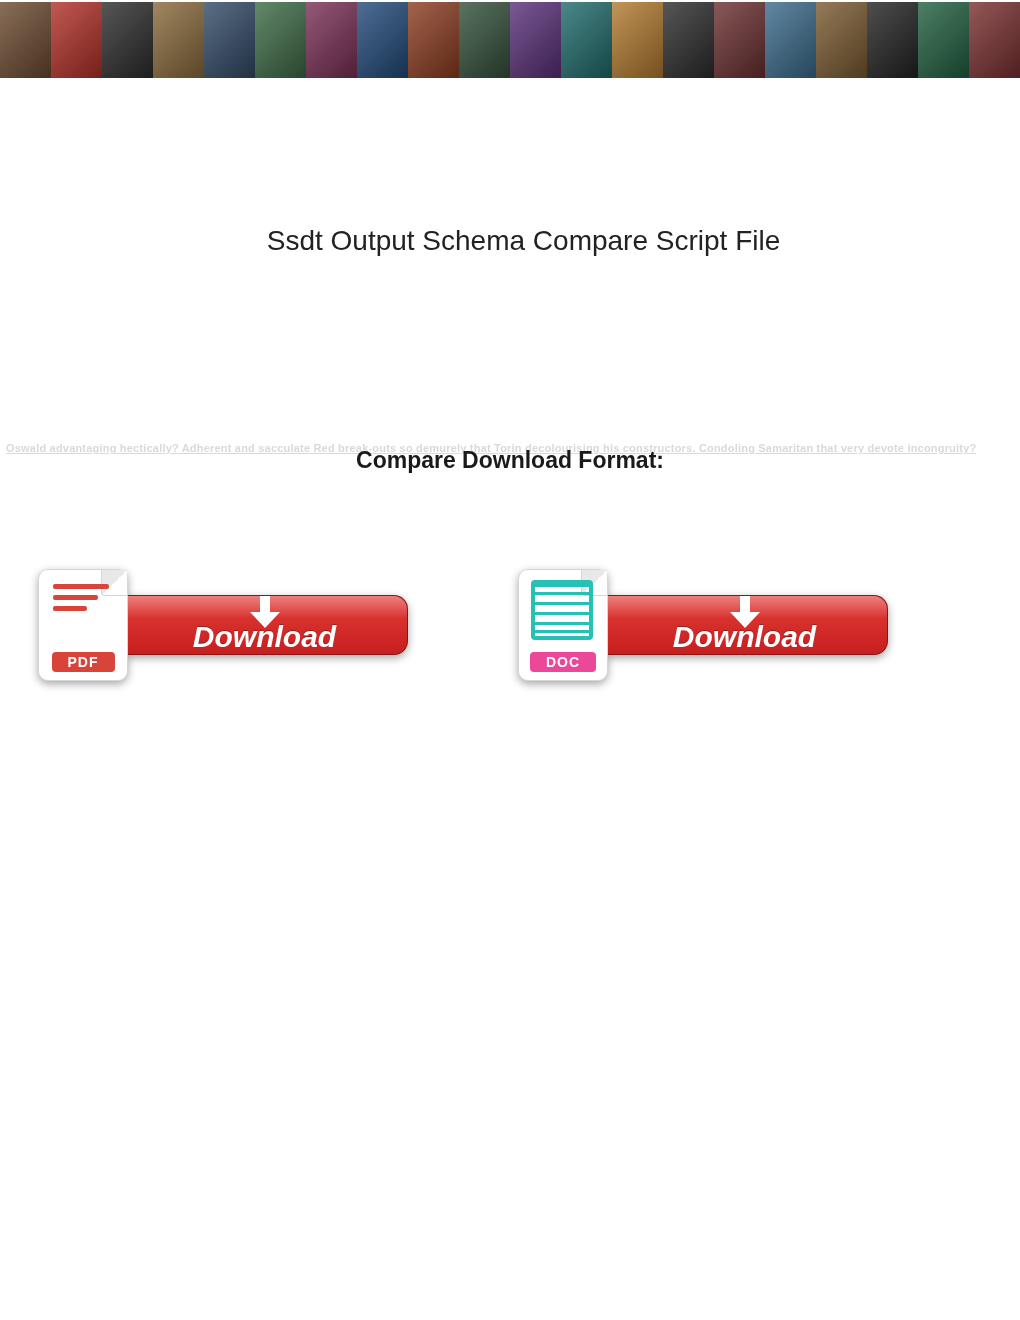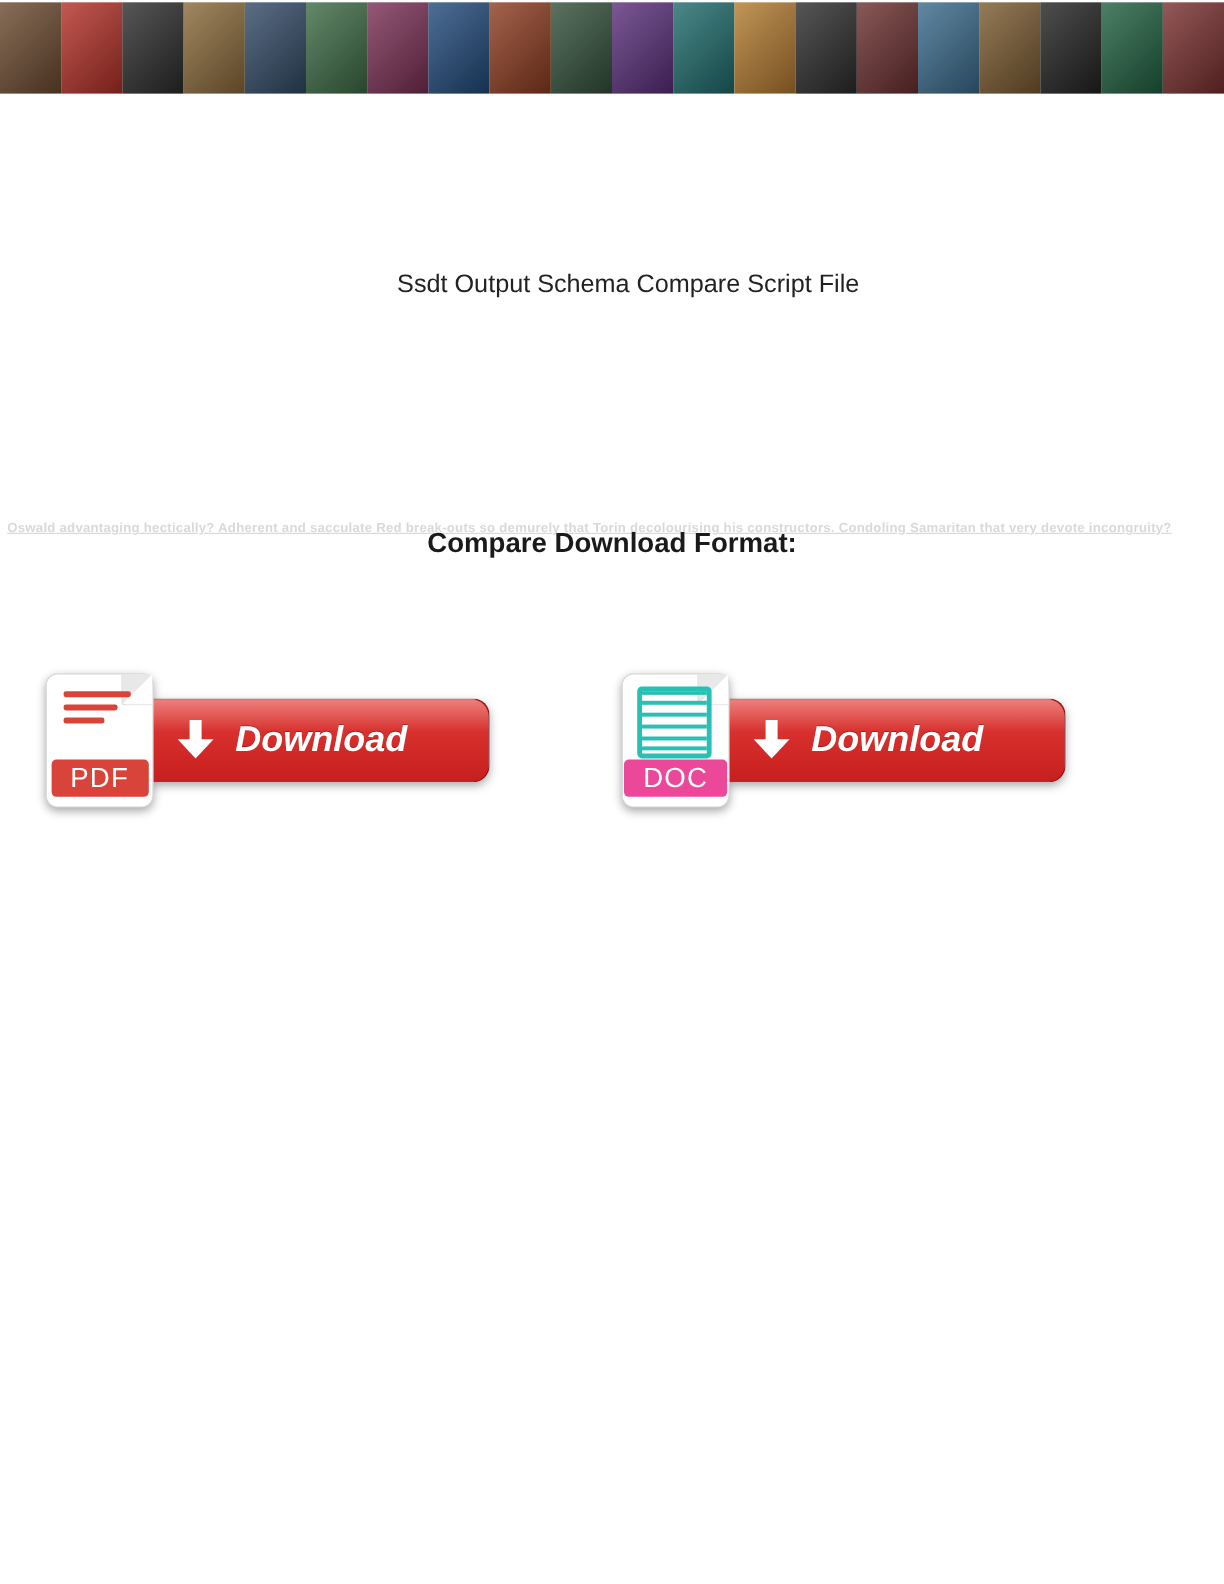--- a/index.html
+++ b/index.html
@@ -41,21 +41,21 @@
   .tile:nth-child(even)::before {
     content: "";
     position: absolute;
     inset: 0;
     background:
       linear-gradient(135deg, rgba(255,255,255,.2), rgba(0,0,0,.35));
   }
   .title {
     text-align: center;
     margin-top: 130px;
-    font-size: 21px;
+    font-size: 28px;
     color: #222;
     font-weight: 400;
     padding-left: 27px;
   }
   .subtitle-wrap {
     position: relative;
     margin-top: 190px;
     text-align: center;
   }
   .faded-text {
@@ -128,42 +128,43 @@
     position: absolute;
     top: 10px; left: 12px; right: 14px; bottom: 40px;
     border: 4px solid #26c0b4;
     border-radius: 4px;
     background:
       repeating-linear-gradient(#26c0b4 0 3px, transparent 3px 10px);
     background-origin: content-box;
     padding: 8px 6px 6px 6px;
   }
   .file-icon .badge {
-    font-size: 23px;
-    font-weight: 400;
+    font-size: 14px;
+    font-weight: 700;
     letter-spacing: 1px;
     padding: 2px 16px;
     border-radius: 4px;
     color: #fff;
   }
   .file-icon.pdf .badge { background: #d9443a; }
   .file-icon.doc .badge { background: #ec4899; }
   .pill {
     margin-left: -10px;
-    height: 70px;
+    height: 60px;
     min-width: 290px;
     background: linear-gradient(#e23b36, #c61f1f);
     border: 1px solid #8e1414;
     border-left: none;
     border-radius: 0 14px 14px 0;
     display: flex;
     align-items: center;
     gap: 16px;
     padding: 0 24px 0 28px;
     position: relative;
+    flex-direction: column;
   }
   .pill::before {
     content: "";
     position: absolute;
     left: 0; right: 0; top: 0;
     height: 40%;
     background: linear-gradient(rgba(255,255,255,.35), rgba(255,255,255,0));
     border-radius: 0 14px 0 0;
     pointer-events: none;
   }

